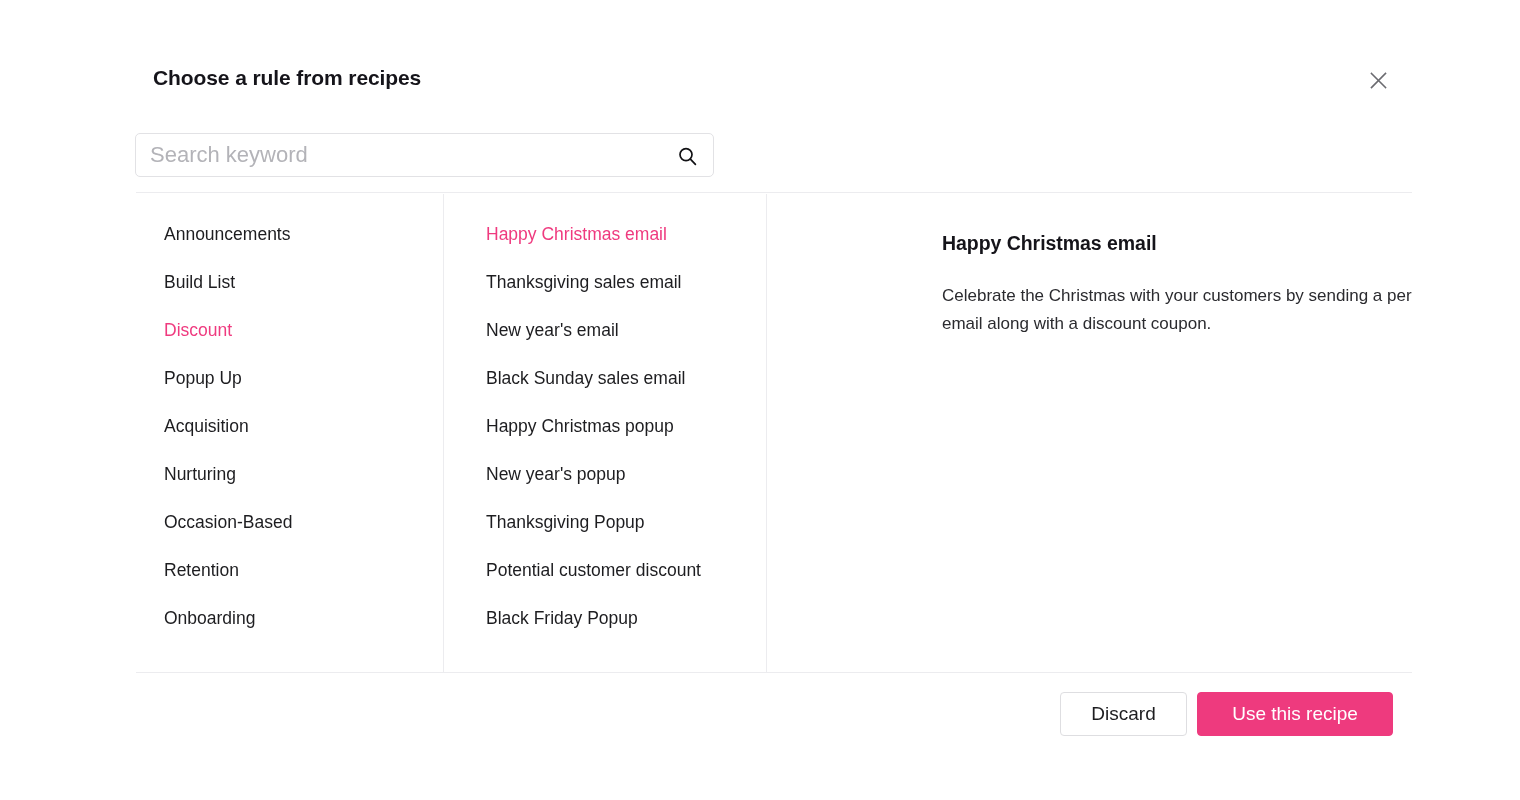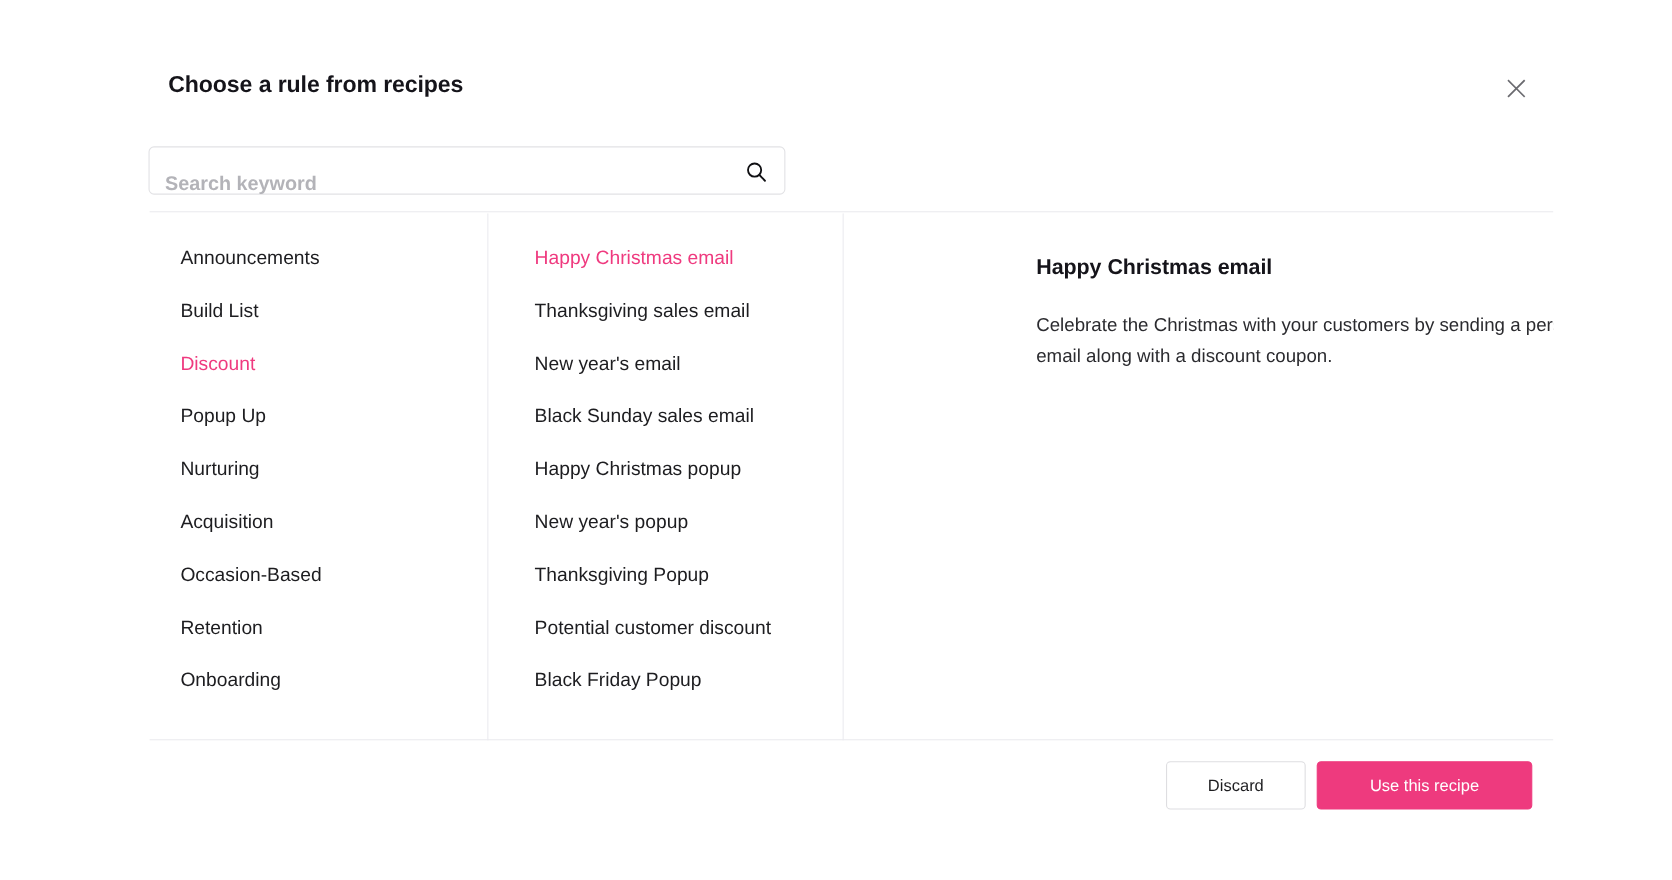--- a/index.html
+++ b/index.html
@@ -67,32 +67,31 @@
     width: 579px;
     height: 44px;
     box-sizing: border-box;
     border: 1px solid #e2e2e5;
     border-radius: 5px;
     background: #ffffff;
   }
   .search-input {
     position: absolute;
     left: 0;
-    top: 12px;
+    top: 0;
     width: 100%;
     height: 100%;
     box-sizing: border-box;
     padding: 0 48px 0 14px;
     border: none;
     outline: none;
     background: transparent;
     font-family: "Liberation Sans", sans-serif;
-    font-size: 18px;
+    font-size: 22px;
     color: #202020;
-    font-weight: bold;
   }
   .search-input::placeholder {
     color: #b3b3b8;
     opacity: 1;
   }
   .search-icon-btn {
     position: absolute;
     right: 8px;
     top: 0;
     height: 44px;
@@ -193,21 +192,21 @@
     position: absolute;
     left: 136px;
     top: 673px;
     width: 1276px;
     height: 85px;
   }
   .btn {
     position: absolute;
     box-sizing: border-box;
     font-family: "Liberation Sans", sans-serif;
-    font-size: 15px;
+    font-size: 19px;
     cursor: pointer;
     border-radius: 4px;
     display: flex;
     align-items: center;
     justify-content: center;
   }
   .btn-discard {
     right: 225px;
     top: 19px;
     width: 127px;
@@ -253,22 +252,22 @@
 
   <div class="dialog-body">
 
     <div class="col-categories">
 
       <ul class="list" id="category-list">
           <li class="list-item cat-item">Announcements</li>
           <li class="list-item cat-item">Build List</li>
           <li class="list-item cat-item selected">Discount</li>
           <li class="list-item cat-item">Popup Up</li>
+          <li class="list-item cat-item">Acquisition</li>
           <li class="list-item cat-item">Nurturing</li>
-          <li class="list-item cat-item">Acquisition</li>
           <li class="list-item cat-item">Occasion-Based</li>
           <li class="list-item cat-item">Retention</li>
           <li class="list-item cat-item">Onboarding</li>
         </ul>
     </div>
 
     <div class="col-recipes">
       <ul class="list" id="recipe-list">
           <li class="list-item rec-item selected">Happy Christmas email</li>
           <li class="list-item rec-item">Thanksgiving sales email</li>

